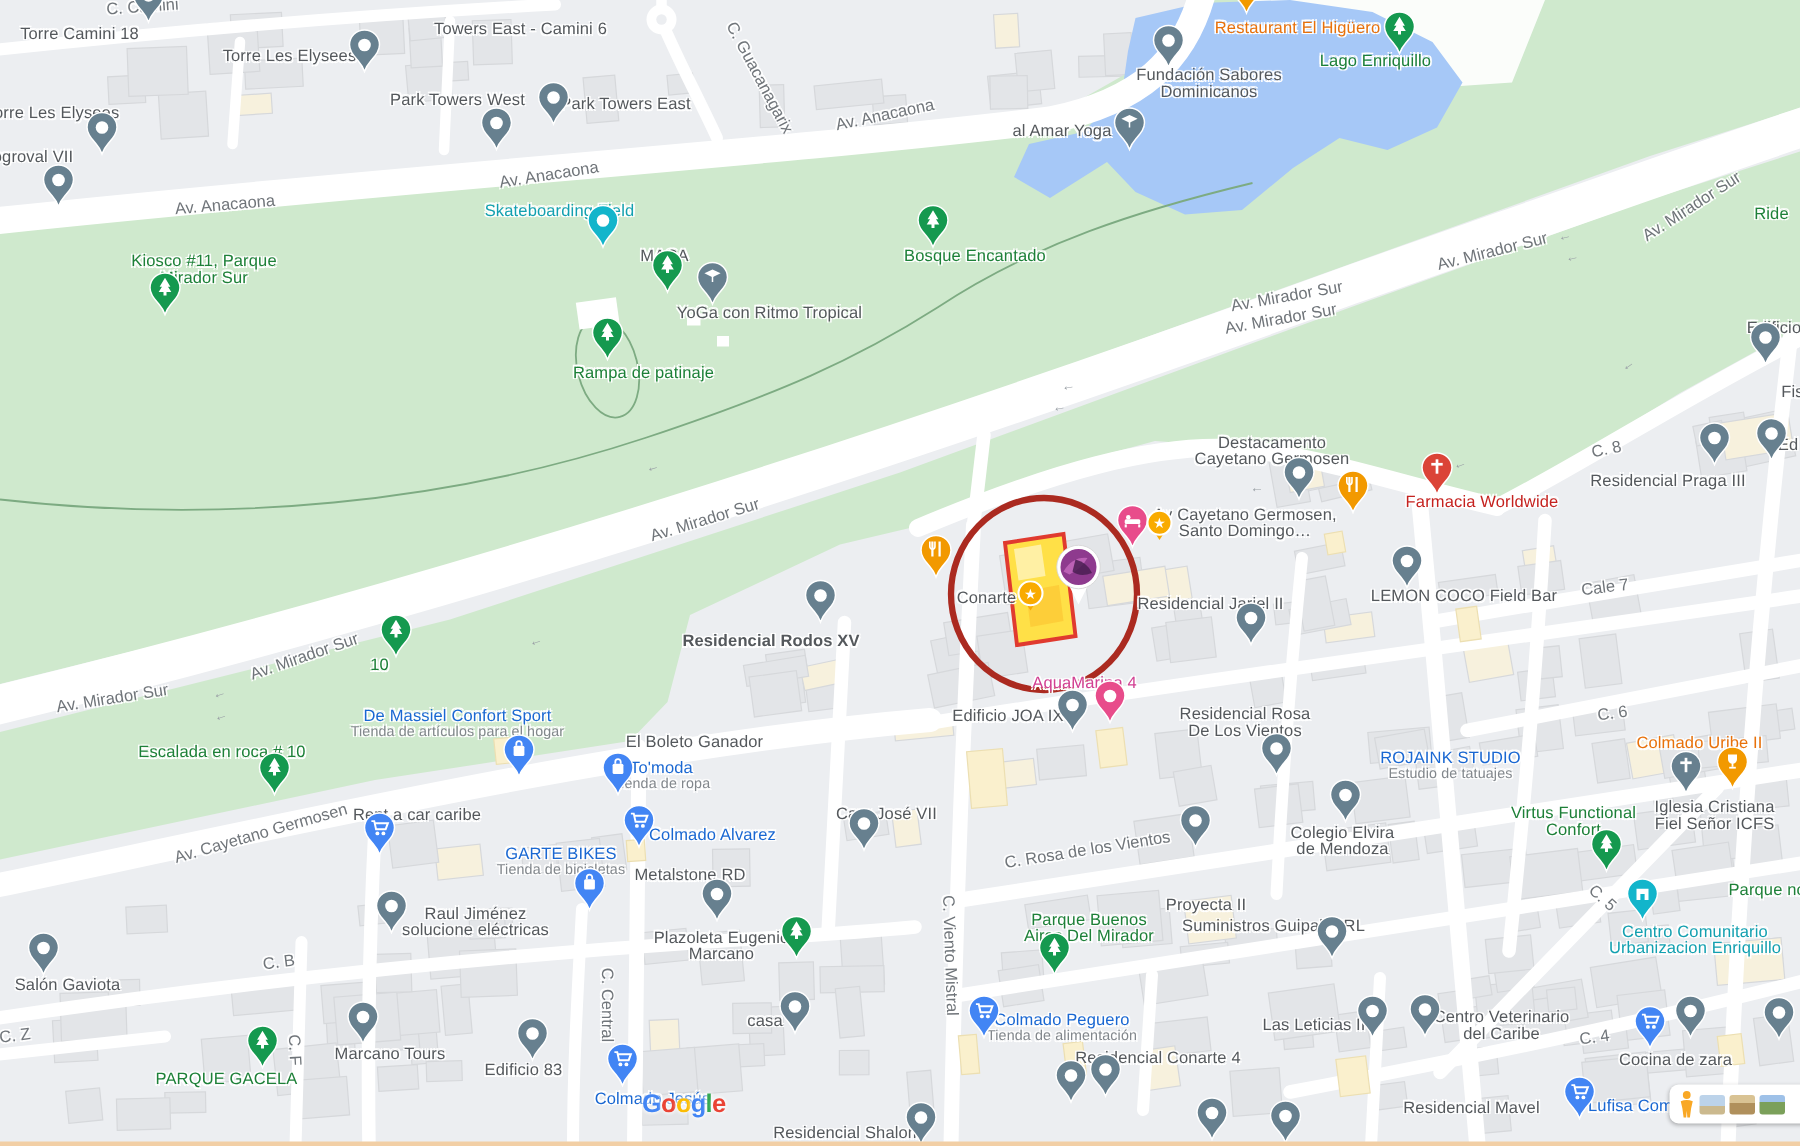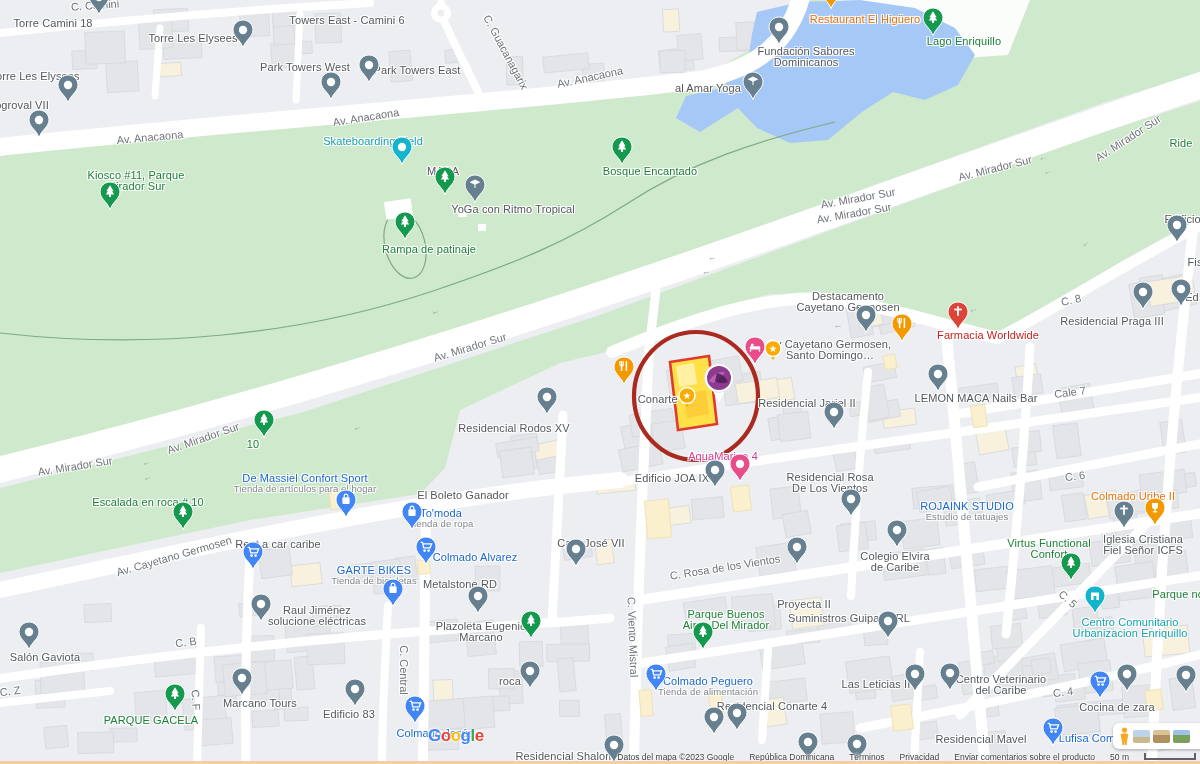--- a/index.html
+++ b/index.html
@@ -354,21 +354,21 @@
       </div>
       <div class="lbl" style="left: 305px; top: 67px; transform: translate(-50%, -50%);">
         <span class="ln c-g">Park Towers West</span>
       </div>
       <div class="lbl" style="left: 417px; top: 70px; transform: translate(-50%, -50%);">
         <span class="ln c-g">Park Towers East</span>
       </div>
       <div class="lbl" style="left: 865px; top: 19px; transform: translate(-50%, -50%);">
         <span class="ln c-o">Restaurant El Higüero</span>
       </div>
-      <div class="lbl" style="left: 964px; top: 41px; transform: translate(-50%, -50%);">
+      <div class="lbl" style="left: 917px; top: 41px; transform: translate(-50%, -50%);">
         <span class="ln c-gr">Lago Enriquillo</span>
       </div>
       <div class="lbl" style="left: 806px; top: 56px; transform: translate(-50%, -50%);">
         <span class="ln c-g">Fundación Sabores</span>
         <span class="ln c-g">Dominicanos</span>
       </div>
       <div class="lbl" style="left: 708px; top: 88px; transform: translate(-50%, -50%);">
         <span class="ln c-g">al Amar Yoga</span>
       </div>
       <div class="lbl" style="left: 373px; top: 141px; transform: translate(-50%, -50%);">
@@ -411,56 +411,56 @@
       <div class="lbl" style="left: 663px; top: 399px; transform: translate(-50%, -50%);">
         <span class="ln c-g">Conarte V</span>
       </div>
       <div class="lbl" style="left: 807px; top: 403px; transform: translate(-50%, -50%);">
         <span class="ln c-g">Residencial Jariel II</span>
       </div>
       <div class="lbl" style="left: 988px; top: 335px; transform: translate(-50%, -50%);">
         <span class="ln c-r">Farmacia Worldwide</span>
       </div>
       <div class="lbl" style="left: 976px; top: 398px; transform: translate(-50%, -50%);">
-        <span class="ln c-g">LEMON MACA Nails Bar</span>
+        <span class="ln c-g">LEMON COCO Field Bar</span>
       </div>
       <div class="lbl" style="left: 1112px; top: 321px; transform: translate(-50%, -50%);">
         <span class="ln c-g">Residencial Praga III</span>
       </div>
       <div class="lbl" style="left: 1188px; top: 219px; transform: translate(-50%, -50%);">
         <span class="ln c-g">Edificio E</span>
       </div>
       <div class="lbl" style="left: 1195px; top: 262px; transform: translate(-50%, -50%);">
         <span class="ln c-g">Fis</span>
       </div>
       <div class="lbl" style="left: 1192px; top: 297px; transform: translate(-50%, -50%);">
         <span class="ln c-g">Ed</span>
       </div>
       <div class="lbl" style="left: 1181px; top: 143px; transform: translate(-50%, -50%);">
         <span class="ln c-gr">Ride</span>
       </div>
-      <div class="lbl" style="left: 514px; top: 428px; transform: translate(-50%, -50%);">
+      <div class="lbl" style="left: 514px; top: 428px; transform: translate(-50%, -50%); font-weight: bold;">
         <span class="ln c-g">Residencial Rodos XV</span>
       </div>
       <div class="lbl" style="left: 723px; top: 456px; transform: translate(-50%, -50%);">
         <span class="ln c-p">AquaMarina 4</span>
       </div>
       <div class="lbl" style="left: 672px; top: 478px; transform: translate(-50%, -50%);">
         <span class="ln c-g">Edificio JOA IX</span>
       </div>
       <div class="lbl" style="left: 830px; top: 482px; transform: translate(-50%, -50%);">
         <span class="ln c-g">Residencial Rosa</span>
         <span class="ln c-g">De Los Vientos</span>
       </div>
       <div class="lbl" style="left: 804px; top: 592px; transform: translate(-50%, -50%); margin-top: 12px;">
         <span class="ln c-g">Proyecta II</span>
       </div>
       <div class="lbl" style="left: 895px; top: 561px; transform: translate(-50%, -50%);">
         <span class="ln c-g">Colegio Elvira</span>
-        <span class="ln c-g">de Caribe</span>
+        <span class="ln c-g">de Mendoza</span>
       </div>
       <div class="lbl" style="left: 463px; top: 495px; transform: translate(-50%, -50%);">
         <span class="ln c-g">El Boleto Ganador</span>
       </div>
       <div class="lbl" style="left: 441px; top: 518px; transform: translate(-50%, -50%);">
         <span class="ln c-b">To'moda</span>
         <span class="ln c-s">Tienda de ropa</span>
       </div>
       <div class="lbl" style="left: 475px; top: 557px; transform: translate(-50%, -50%);">
         <span class="ln c-b">Colmado Alvarez</span>
@@ -489,21 +489,21 @@
         <span class="ln c-g">Marcano Tours</span>
       </div>
       <div class="lbl" style="left: 349px; top: 714px; transform: translate(-50%, -50%);">
         <span class="ln c-g">Edificio 83</span>
       </div>
       <div class="lbl" style="left: 481px; top: 631px; transform: translate(-50%, -50%);">
         <span class="ln c-g">Plazoleta Eugenio</span>
         <span class="ln c-g">Marcano</span>
       </div>
       <div class="lbl" style="left: 510px; top: 681px; transform: translate(-50%, -50%);">
-        <span class="ln c-g">roca</span>
+        <span class="ln c-g">casa</span>
       </div>
       <div class="lbl" style="left: 435px; top: 733px; transform: translate(-50%, -50%);">
         <span class="ln c-b">Colmado Jesús</span>
       </div>
       <div class="lbl" style="left: 591px; top: 543px; transform: translate(-50%, -50%);">
         <span class="ln c-g">Cary José VII</span>
       </div>
       <div class="lbl" style="left: 726px; top: 619px; transform: translate(-50%, -50%);">
         <span class="ln c-gr">Parque Buenos</span>
         <span class="ln c-gr">Aires Del Mirador</span>
@@ -879,24 +879,15 @@
   <div id="photocard">
     <svg width="11" height="19" viewBox="0 0 11 19">
       <circle cx="5.5" cy="3" r="2.6" fill="#f9a825"></circle>
       <path d="M1.5 7.2 Q5.5 5.4 9.5 7.2 L8.4 12 L7.6 18 L5.9 18 L5.5 13.5 L5.1 18 L3.4 18 L2.6 12 Z" fill="#f9a825"></path>
     </svg>
     <div class="thumb" style="background:linear-gradient(#bcd3ea 55%,#cbb98e 55%)"></div>
     <div class="thumb" style="background:linear-gradient(#d9c394 40%,#b0905c 40%)"></div>
     <div class="thumb" style="background:linear-gradient(#9ec1e8 35%,#7ba05a 35%)"></div>
   </div>
 
-  <div id="attrbar">
-    <span class="atxt">Datos del mapa ©2023 Google</span>
-    <span class="atxt">República Dominicana</span>
-    <span class="atxt">Términos</span>
-    <span class="atxt">Privacidad</span>
-    <span class="atxt">Enviar comentarios sobre el producto</span>
-    <span class="atxt">50 m</span>
-    <div id="scalebar"></div>
-  </div>
 
   <div id="bottomline"></div>
 </div>
 
 </body></html>

